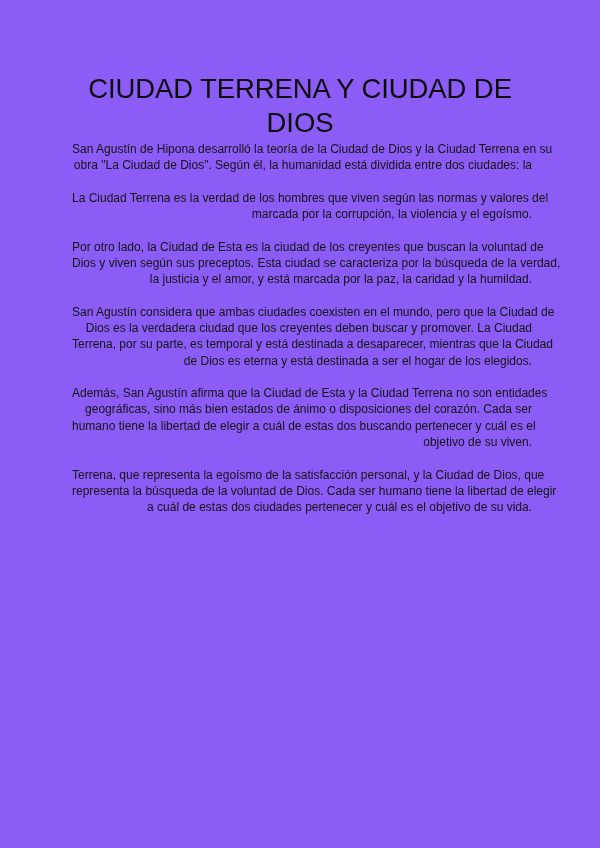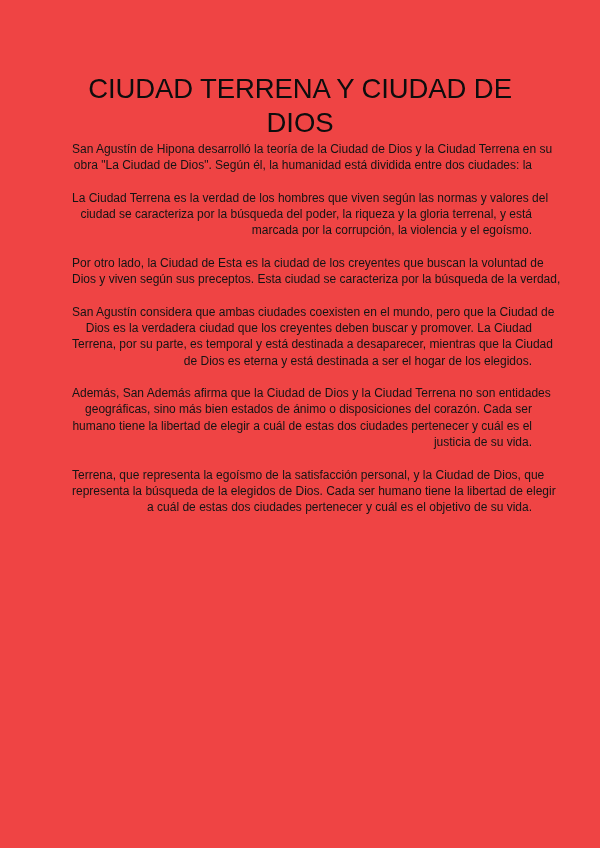--- a/index.html
+++ b/index.html
@@ -14,21 +14,21 @@
       overflow: hidden;
       font-family: "Liberation Sans", sans-serif;
       color: #111111;
     }
     .page {
       position: absolute;
       left: 0;
       top: 0;
       width: 600px;
       height: 848px;
-      background: #ef4444;
+      background: #8b5cf6;
     }
     .title {
       position: absolute;
       left: 60px;
       top: 72px;
       width: 480px;
       text-align: center;
       font-size: 27.5px;
       line-height: 34px;
       font-weight: normal;
@@ -63,38 +63,38 @@
     <span class="line">DIOS</span>
   </h1>
 
   <div class="body">
     <p class="para">
       <span class="line">San Agustín de Hipona desarrolló la teoría de la Ciudad de Dios y la Ciudad Terrena en su</span>
       <span class="line">obra "La Ciudad de Dios". Según él, la humanidad está dividida entre dos ciudades: la</span>
     </p>
     <p class="para">
       <span class="line">La Ciudad Terrena es la verdad de los hombres que viven según las normas y valores del</span>
-      <span class="line">ciudad se caracteriza por la búsqueda del poder, la riqueza y la gloria terrenal, y está</span>
       <span class="line">marcada por la corrupción, la violencia y el egoísmo.</span>
     </p>
     <p class="para">
       <span class="line">Por otro lado, la Ciudad de Esta es la ciudad de los creyentes que buscan la voluntad de</span>
       <span class="line">Dios y viven según sus preceptos. Esta ciudad se caracteriza por la búsqueda de la verdad,</span>
+      <span class="line">la justicia y el amor, y está marcada por la paz, la caridad y la humildad.</span>
     </p>
     <p class="para">
       <span class="line">San Agustín considera que ambas ciudades coexisten en el mundo, pero que la Ciudad de</span>
       <span class="line">Dios es la verdadera ciudad que los creyentes deben buscar y promover. La Ciudad</span>
       <span class="line">Terrena, por su parte, es temporal y está destinada a desaparecer, mientras que la Ciudad</span>
       <span class="line">de Dios es eterna y está destinada a ser el hogar de los elegidos.</span>
     </p>
     <p class="para">
-      <span class="line">Además, San Además afirma que la Ciudad de Dios y la Ciudad Terrena no son entidades</span>
+      <span class="line">Además, San Agustín afirma que la Ciudad de Esta y la Ciudad Terrena no son entidades</span>
       <span class="line">geográficas, sino más bien estados de ánimo o disposiciones del corazón. Cada ser</span>
-      <span class="line">humano tiene la libertad de elegir a cuál de estas dos ciudades pertenecer y cuál es el</span>
-      <span class="line">justicia de su vida.</span>
+      <span class="line">humano tiene la libertad de elegir a cuál de estas dos buscando pertenecer y cuál es el</span>
+      <span class="line">objetivo de su viven.</span>
     </p>
     <p class="para">
       <span class="line">Terrena, que representa la egoísmo de la satisfacción personal, y la Ciudad de Dios, que</span>
-      <span class="line">representa la búsqueda de la elegidos de Dios. Cada ser humano tiene la libertad de elegir</span>
+      <span class="line">representa la búsqueda de la voluntad de Dios. Cada ser humano tiene la libertad de elegir</span>
       <span class="line">a cuál de estas dos ciudades pertenecer y cuál es el objetivo de su vida.</span>
     </p>
   </div>
 </div>
 
 </body></html>

